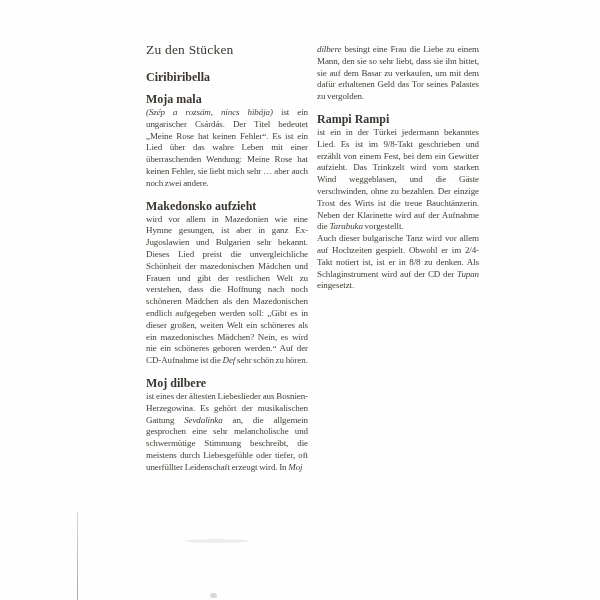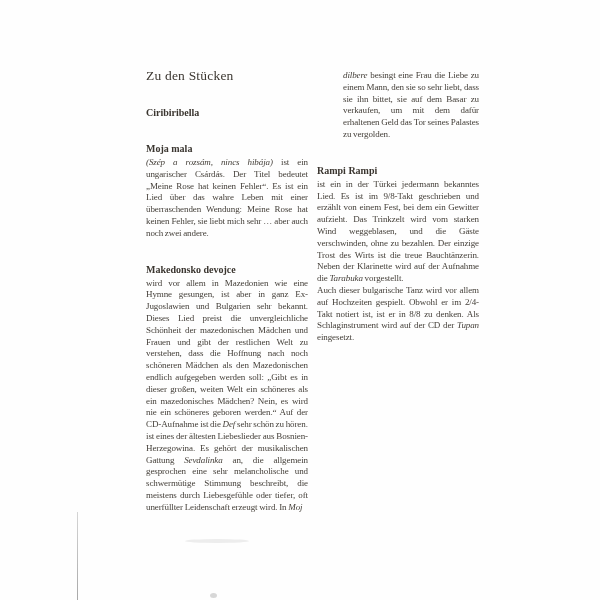--- a/index.html
+++ b/index.html
@@ -3,40 +3,40 @@
 <meta charset="utf-8">
 <style>
   html,body{margin:0;padding:0;}
   body{
     width:600px;height:600px;overflow:hidden;position:relative;
     background:#fefefe;
     font-family:"Liberation Serif","DejaVu Serif",serif;
   }
   .sheet{position:absolute;inset:0;background:#fefefe;}
   .text-area{
-    position:absolute;left:146px;top:68px;width:333px;
+    position:absolute;left:146px;top:42px;width:333px;
     display:flex;gap:9px;
   }
   .col{width:162px;}
   h1{
     font-size:13.5px;font-weight:400;letter-spacing:.2px;
     color:#3c3731;margin:0 0 14px 0;line-height:15px;
   }
   h2{
-    font-size:10px;font-weight:700;color:#3a352f;
-    margin:24px 0 2px 0;line-height:12px;letter-spacing:0;
+    font-size:12px;font-weight:700;color:#3a352f;
+    margin:10px 0 2px 0;line-height:12px;letter-spacing:0;
   }
   p{
     font-size:9px;line-height:11.8px;color:#45403a;
     margin:0;text-align:justify;
     letter-spacing:-.1px;word-spacing:-.4px;
     hyphens:auto;-webkit-hyphens:auto;
   }
   p .it{font-style:italic;}
-  .first-par{margin-top:2px;margin-left:26px;}
+  .first-par{margin-top:2px;}
   
   .artifact-line{
     position:absolute;left:77px;top:512px;width:1px;height:88px;
     background:linear-gradient(#d5d5d5,#a8a8a8);
   }
   .artifact-smudge{
     position:absolute;left:185px;top:539px;width:64px;height:4px;
     background:#ededed;border-radius:50%;
   }
   .artifact-dot{
@@ -57,25 +57,26 @@
       <section>
         <h2>Ciribiribella</h2>
       </section>
 
       <section>
         <h2>Moja mala</h2>
         <p><span class="it">(Szép a rozsám, nincs hibája)</span><span> ist ein ungarischer Csárdás. Der Titel bedeutet „Meine Rose hat keinen Fehler“. Es ist ein Lied über das wahre Leben mit einer überraschenden Wendung: Meine Rose hat keinen Fehler, sie liebt mich sehr … aber auch noch zwei andere.</span></p>
       </section>
 
       <section>
-        <h2>Makedonsko devojce</h2>
+        <h2>Makedonsko aufzieht</h2>
         <p><span>wird vor allem in Mazedonien wie eine Hymne gesungen, ist aber in ganz Ex-Jugoslawien und Bulgarien sehr bekannt. Dieses Lied preist die unvergleichliche Schönheit der mazedonischen Mädchen und Frauen und gibt der restlichen Welt zu verstehen, dass die Hoffnung nach noch schöneren Mädchen als den Mazedonischen endlich aufgegeben werden soll: „Gibt es in dieser großen, weiten Welt ein schöneres als ein mazedonisches Mädchen? Nein, es wird nie ein schöneres geboren werden.“ Auf der CD-Aufnahme ist die </span><span class="it">Def</span><span> sehr schön zu hören.</span></p>
       </section>
 
       <section>
+        <h2>Moj dilbere</h2>
         <p><span>ist eines der ältesten Liebeslieder aus Bosnien-Herzegowina. Es gehört der musikalischen Gattung </span><span class="it">Sevdalinka</span><span> an, die allgemein gesprochen eine sehr melancholische und schwermütige Stimmung beschreibt, die meistens durch Liebesgefühle oder tiefer, oft unerfüllter Leidenschaft erzeugt wird. In </span><span class="it">Moj</span></p>
       </section>
     </div>
 
     <div class="col">
 
       <section>
         <p class="first-par"><span class="it">dilbere</span><span> besingt eine Frau die Liebe zu einem Mann, den sie so sehr liebt, dass sie ihn bittet, sie auf dem Basar zu verkaufen, um mit dem dafür erhaltenen Geld das Tor seines Palastes zu vergolden.</span></p>
       </section>
 

